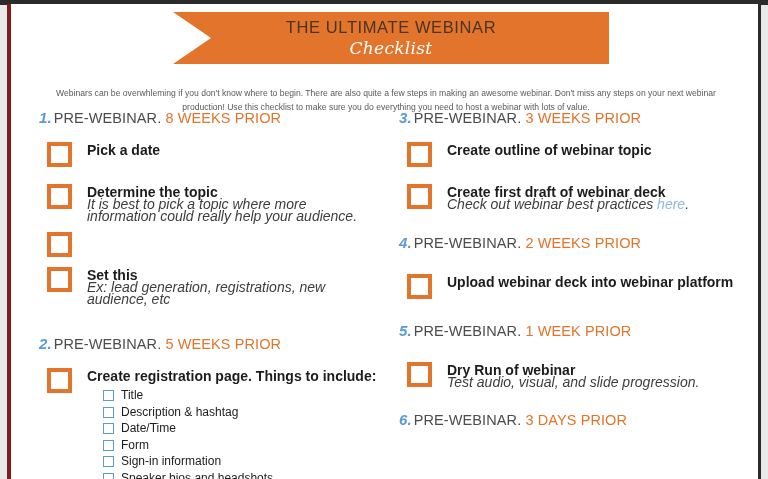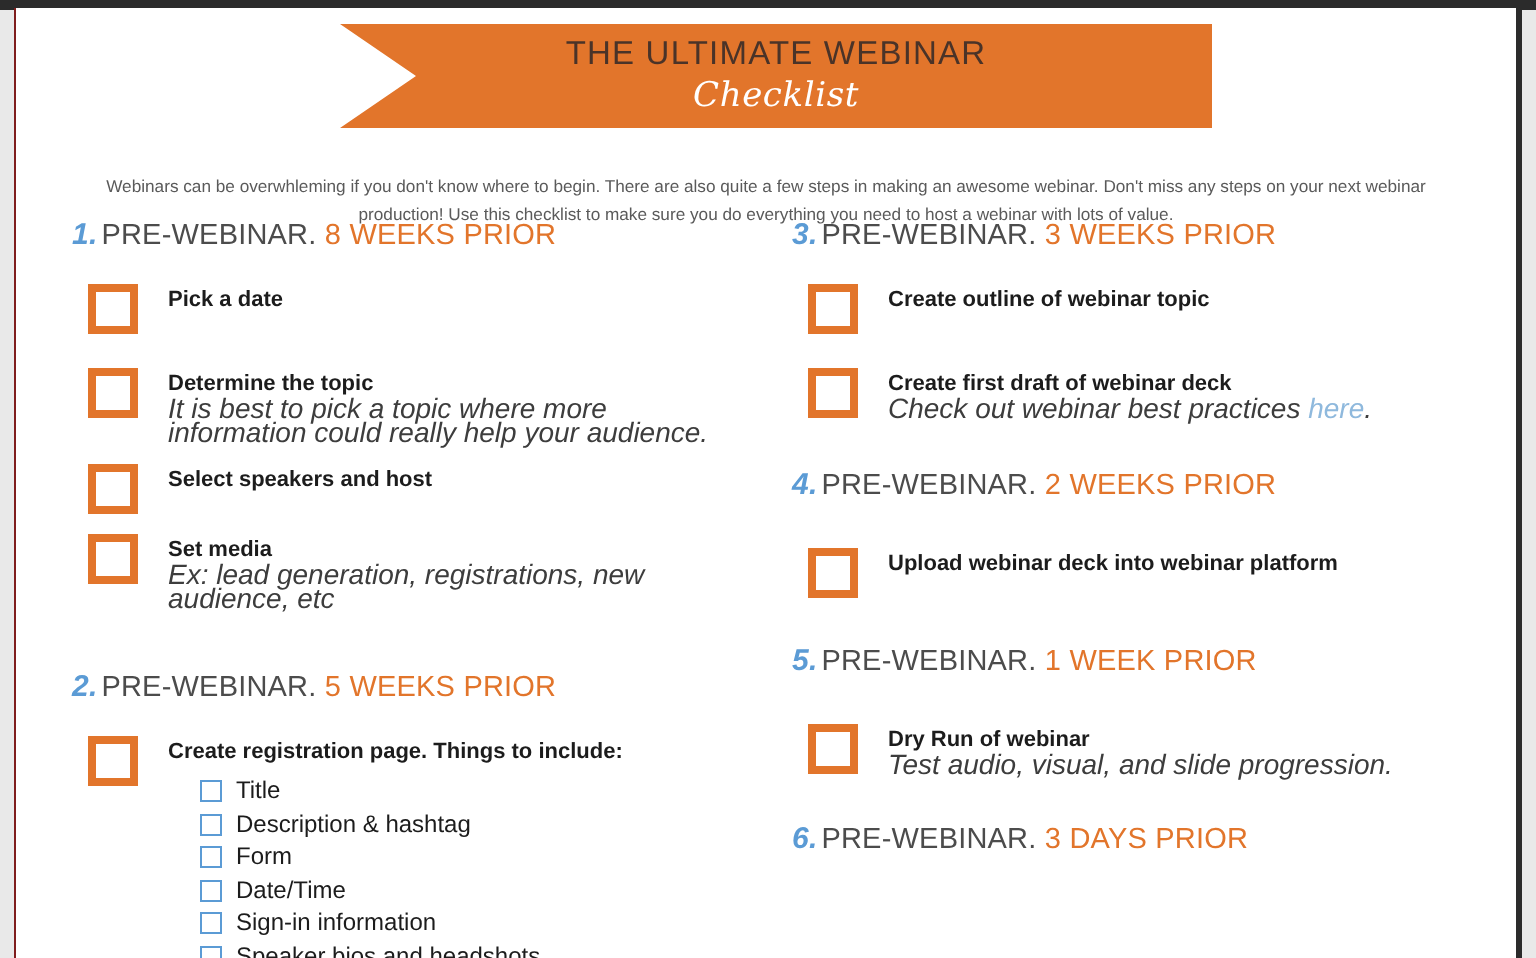--- a/index.html
+++ b/index.html
@@ -5,21 +5,21 @@
   html,body{margin:0;padding:0;}
   body{
     width:768px;height:479px;overflow:hidden;
     background:#e9e9e9;
     font-family:"Liberation Sans",sans-serif;
   }
   .page{
     position:absolute;left:7px;top:4px;
     width:754px;height:475px;
     background:#ffffff;
-    border-left:1px solid #7f1d1d;
+    border-left:4px solid #7f1d1d;
     border-right:3px solid #2b2b2b;
     box-sizing:border-box;
     overflow:hidden;
   }
   .topbar{
     position:absolute;left:0;top:0;width:768px;height:5px;
     background:#2b2b2b;
   }
 
   
@@ -88,21 +88,21 @@
     min-height:26px;
   }
   .cbox{
     position:absolute;left:8px;top:1px;
     width:17px;height:17px;
     border:4px solid #e2752b;
     background:#fff;
     box-sizing:content-box;
   }
   .item-title{
-    font-size:11px;
+    font-size:14px;
     font-weight:bold;
     color:#1c1c1c;
     line-height:13px;
     padding-top:3px;
   }
   .item-desc{
     font-size:14px;
     font-style:italic;
     color:#3d3d3d;
     line-height:11.5px;
@@ -161,26 +161,25 @@
     <div class="gap-sm"></div>
 
     <div class="item">
       <div class="cbox"></div>
       <div class="item-title">Determine the topic</div>
       <div class="item-desc">It is best to pick a topic where more information could really help your audience.</div>
     </div>
 
     <div class="item">
       <div class="cbox"></div>
-      <div class="item-title">Select speakers and host</div>
-    </div>
-
-    <div class="item">
-      <div class="cbox"></div>
-      <div class="item-title">Set media</div>
+    </div>
+
+    <div class="item">
+      <div class="cbox"></div>
+      <div class="item-title">Set this</div>
       <div class="item-desc">Ex: lead generation, registrations, new audience, etc</div>
     </div>
 
     <div class="gap-lg"></div>
 
     <div class="section-head">
       <span class="sec-num">2.</span><span>PRE-WEBINAR.</span> <span class="sec-when">5 WEEKS PRIOR</span>
     </div>
     <div class="gap-sm"></div>
 
@@ -191,25 +190,25 @@
         <div class="subitem">
           <div class="subbox"></div>
           <span>Title</span>
         </div>
         <div class="subitem">
           <div class="subbox"></div>
           <span>Description &amp; hashtag</span>
         </div>
         <div class="subitem">
           <div class="subbox"></div>
+          <span>Date/Time</span>
+        </div>
+        <div class="subitem">
+          <div class="subbox"></div>
           <span>Form</span>
-        </div>
-        <div class="subitem">
-          <div class="subbox"></div>
-          <span>Date/Time</span>
         </div>
         <div class="subitem">
           <div class="subbox"></div>
           <span>Sign-in information</span>
         </div>
         <div class="subitem">
           <div class="subbox"></div>
           <span>Speaker bios and headshots</span>
         </div>
       </div>

